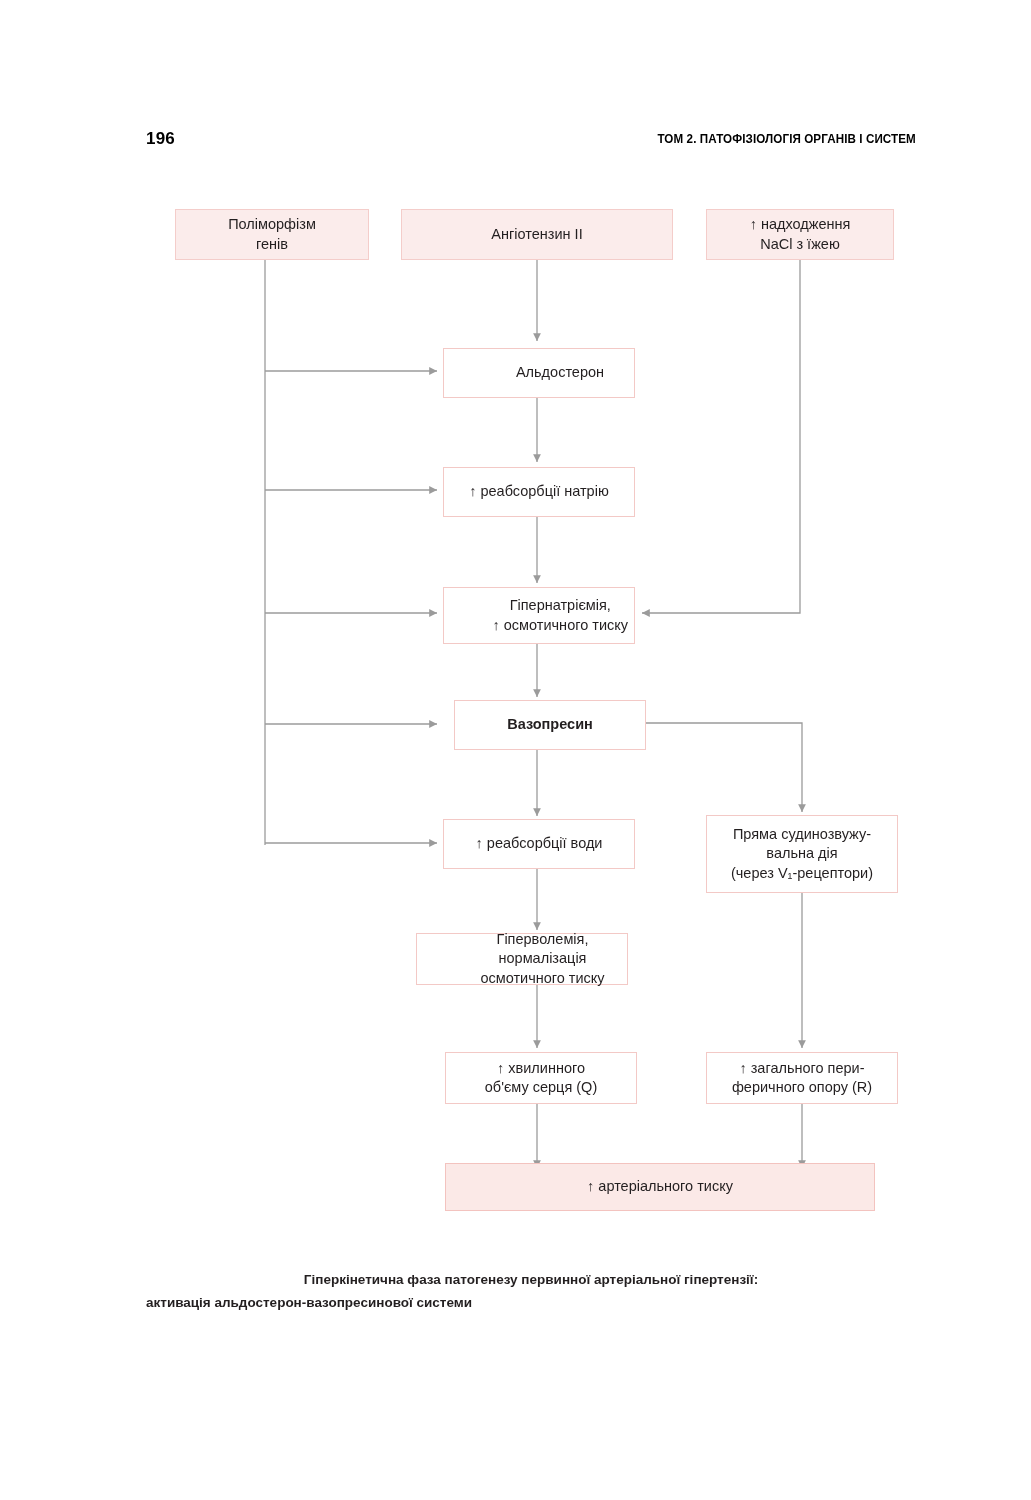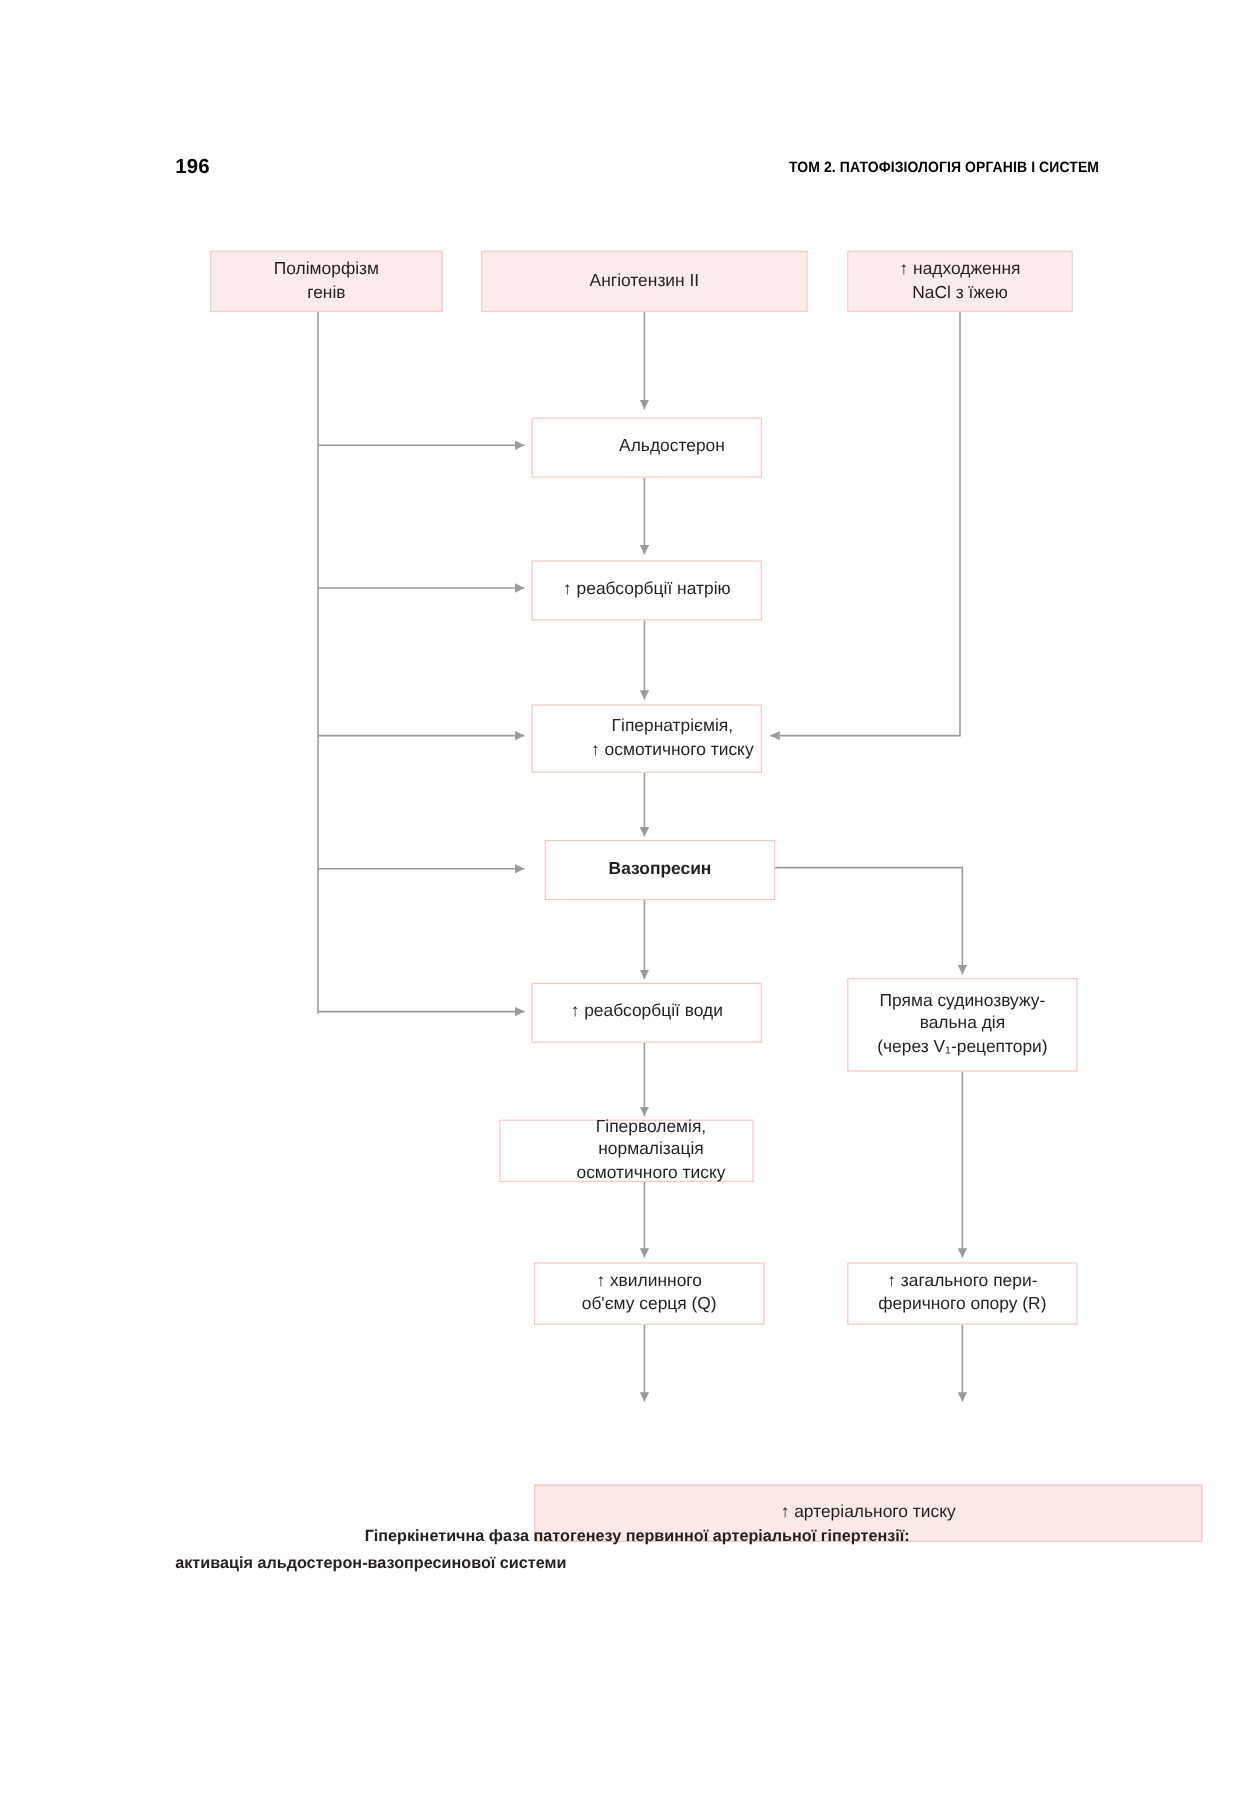--- a/index.html
+++ b/index.html
@@ -204,21 +204,21 @@
     <span class="node-label">Пряма судинозвужу-
 вальна дія
 (через V₁-рецептори)</span>
   </div>
 
   <div class="node" style="left:706px; top:1052px; width:192px; height:52px;">
     <span class="node-label">↑ загального пери-
 феричного опору (R)</span>
   </div>
 
-  <div class="node filled" style="left:445px; top:1237px; width:557px; height:48px;">
+  <div class="node filled" style="left:445px; top:1163px; width:430px; height:48px;">
     <span class="node-label">↑ артеріального тиску</span>
   </div>
 </div>
 
 <div class="caption">
   <span class="caption-line1">Гіперкінетична фаза патогенезу первинної артеріальної гіпертензії:</span>
   <span class="caption-line2">активація альдостерон-вазопресинової системи</span>
 </div>
 
 </body></html>

